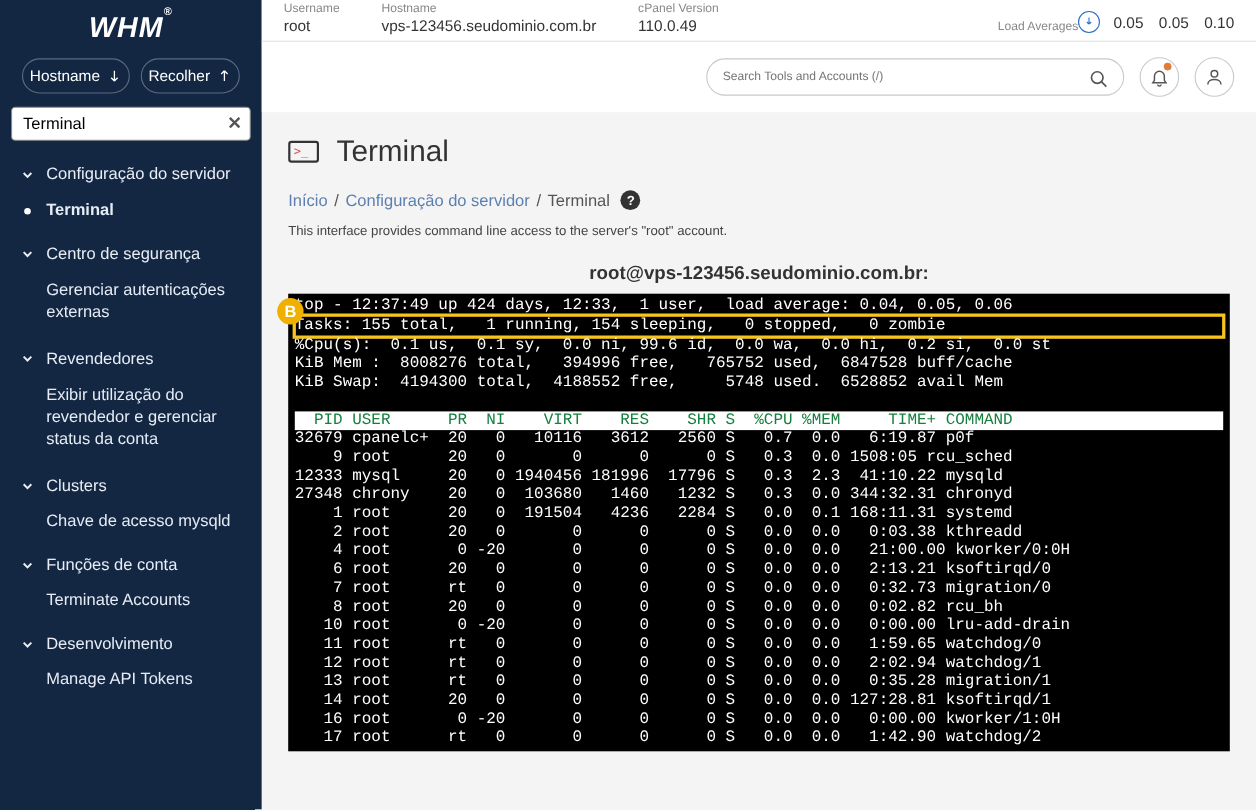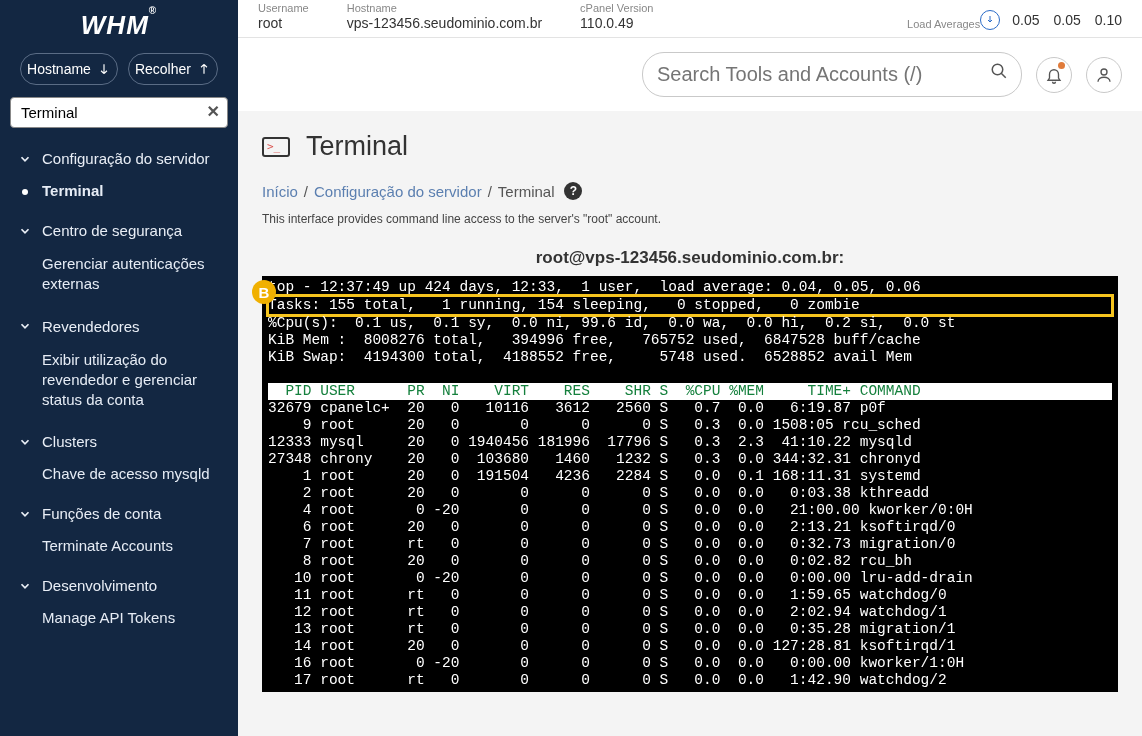--- a/index.html
+++ b/index.html
@@ -36,21 +36,21 @@
 .topbar { background: #fff; border-bottom: 1px solid #e3e3e3; padding: 2px 20px 0 20px; display: flex; gap: 38px; font-size: 11px; color: #888; align-items: flex-start; position: relative; }
 .topbar .meta { display: flex; flex-direction: column; padding-bottom: 6px; }
 .topbar .meta .val { font-size: 14px; color: #333; padding-top: 1px; }
 .topbar .load { margin-left: auto; text-align: right; display: flex; align-items: center; gap: 12px; padding-top: 8px; }
 .load-icon { width: 20px; height: 20px; border: 1px solid #2a6bc7; border-radius: 50%; display: flex; align-items: center; justify-content: center; color: #2a6bc7; }
 .load-icon svg { width: 12px; height: 12px; }
 .load-vals { display: flex; gap: 14px; font-size: 14px; color: #333; }
 
 .searchbar-row { background: #fff; padding: 14px 20px; display: flex; align-items: center; gap: 14px; }
 .big-search { flex: 1; max-width: 380px; margin-left: auto; position: relative; }
-.big-search input { width: 100%; padding: 10px 42px 10px 14px; border: 1px solid #c9c9c9; border-radius: 22px; font-size: 20px; }
+.big-search input { width: 100%; padding: 10px 42px 10px 14px; border: 1px solid #c9c9c9; border-radius: 22px; font-size: 11px; }
 .big-search .mag { position: absolute; right: 14px; top: 10px; color: #555; }
 .big-search .mag svg { width: 18px; height: 18px; }
 .circle-icon { width: 36px; height: 36px; border: 1px solid #c9c9c9; border-radius: 50%; display: flex; align-items: center; justify-content: center; cursor: pointer; position: relative; color: #555; }
 .circle-icon svg { width: 18px; height: 18px; }
 .circle-icon .dot-badge { position: absolute; top: 4px; right: 6px; width: 7px; height: 7px; background: #e07b3a; border-radius: 50%; }
 
 .content { flex: 1; overflow-y: auto; padding: 20px 24px; }
 .page-title-row { display: flex; align-items: center; gap: 16px; margin-bottom: 20px; }
 .term-icon { width: 28px; height: 20px; border: 2px solid #333; border-radius: 3px; position: relative; }
 .term-icon::before { content: ">_"; position: absolute; font-family: monospace; font-size: 11px; color: #d9534f; left: 3px; top: 1px; }

